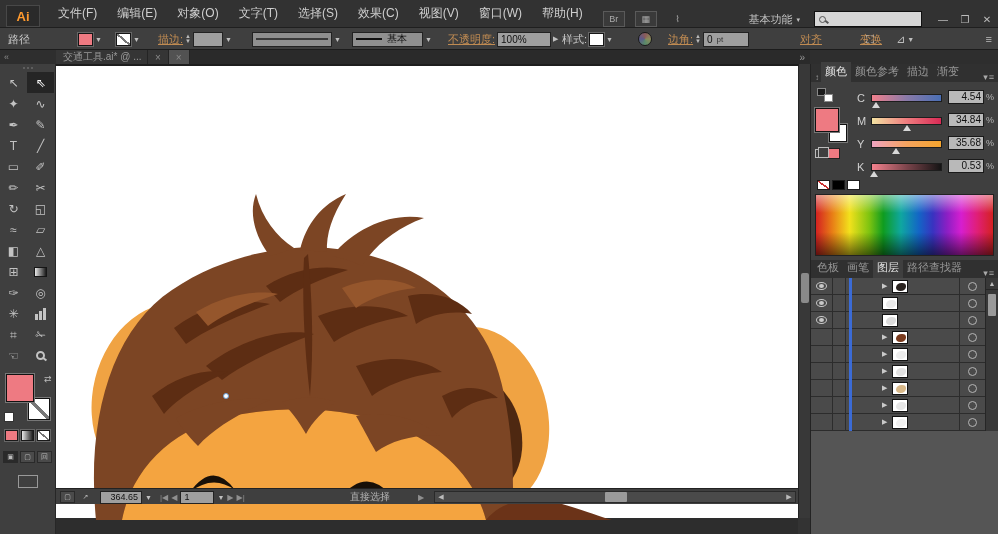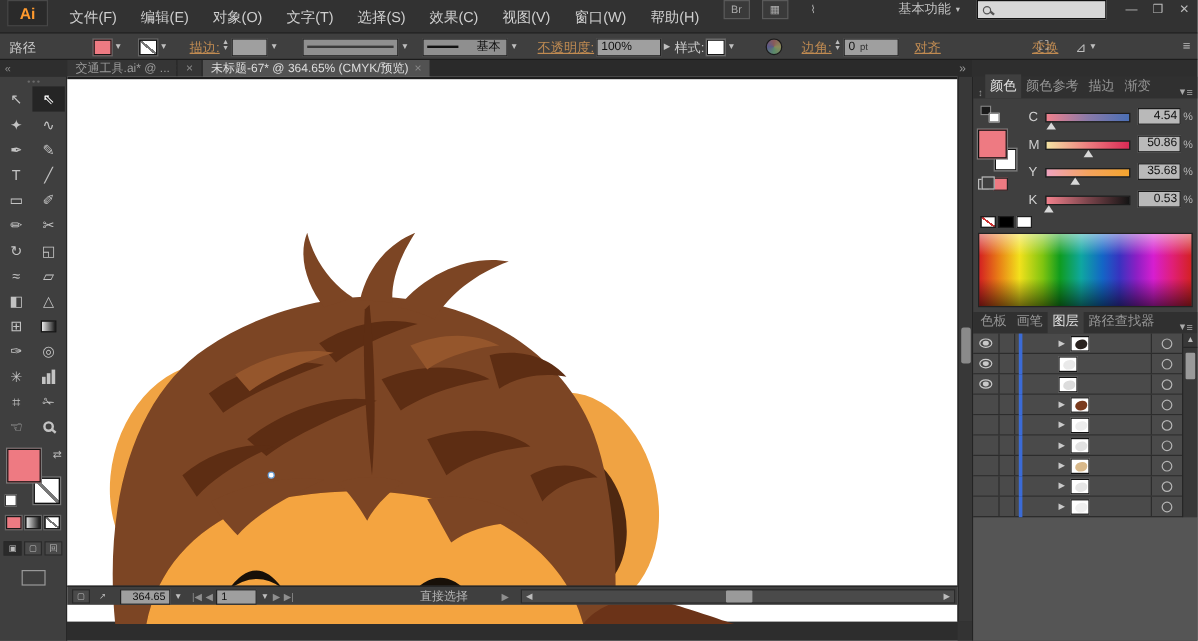--- a/index.html
+++ b/index.html
@@ -1,20 +1,20 @@
 <!DOCTYPE html>
 <html><head>
 <meta charset="utf-8">
 <style>
   *{margin:0;padding:0;box-sizing:border-box}
   html,body{width:998px;height:534px;overflow:hidden}
   body{font-family:"Liberation Sans","DejaVu Sans",sans-serif;background:#2d2d2d;position:relative;color:#c8c8c8}
   .abs{position:absolute}
   
-  #menubar{position:absolute;left:0;top:0;width:998px;height:28px;background:#323232;border-bottom:1px solid #1f1f1f;display:flex;align-items:flex-start}
+  #menubar{position:absolute;left:0;top:0;width:998px;height:28px;background:#323232;border-bottom:1px solid #1f1f1f;display:flex;align-items:flex-end}
   .ailogo{width:34px;height:22px;margin:0 8px 0 6px;background:#2a2a2a;border:1px solid #484848;color:#ff9a2e;font-weight:bold;font-size:13px;display:flex;align-items:center;justify-content:center}
   .menu{font-size:12px;color:#cfcfcf;padding:0 10px;line-height:28px;cursor:default}
   .mb-ic{width:22px;height:16px;border:1px solid #5a5a5a;background:#3a3a3a;font-size:9px;color:#aaa;display:flex;align-items:center;justify-content:center;margin-left:10px}
   .ws{margin-left:auto;font-size:11px;color:#c0c0c0;display:flex;align-items:center;gap:4px}
   .search{width:108px;height:16px;background:#d7d7d7;border:1px solid #111;margin:0 10px 0 14px;display:flex;align-items:center;padding:0 4px;gap:4px}
   .magmini{width:7px;height:7px;border:1.5px solid #555;border-radius:50%;position:relative;flex:0 0 auto}
   .magmini::after{content:"";position:absolute;width:4px;height:1.5px;background:#555;right:-4px;bottom:-1px;transform:rotate(40deg)}
   .winbtn{width:22px;height:16px;font-size:10px;color:#bbb;display:flex;align-items:center;justify-content:center}
   
   #controlbar{position:absolute;left:0;top:28px;width:998px;height:22px;background:#3f3f3f;border-bottom:1px solid #1c1c1c;font-size:11px}
@@ -179,21 +179,21 @@
     <span class="fieldbox" style="width:30px"></span>
     <span class="ddarr">▼</span>
   </span>
   <span class="abs" style="left:252px">
     <span class="fieldbox" style="width:80px;background:#8f8f8f">
         <span style="flex:1;height:2px;background:#3a3a3a"></span>
       </span>
     <span class="ddarr">▼</span>
   </span>
   <span class="abs" style="left:352px">
-    <span class="fieldbox" style="width:71px;background:#8f8f8f;gap:15px">
+    <span class="fieldbox" style="width:71px;background:#8f8f8f;gap:5px">
       <span style="width:26px;height:2px;background:#111"></span>
       <span>基本</span>
     </span>
     <span class="ddarr">▼</span>
   </span>
   <span class="abs" style="left:448px">
     <span class="lnk">不透明度:</span>
     <span class="fieldbox" style="width:54px">100%</span>
     <span class="ddarr">▶</span>
   </span>
@@ -209,21 +209,21 @@
     <span class="lnk">边角:</span>
     <span class="stepper">
         <span>▲</span>
         <span>▼</span>
       </span>
     <span class="fieldbox" style="width:46px;gap:4px">
       <span>0</span>
       <span style="font-size:8px;color:#333">pt</span>
     </span>
   </span>
-  <span class="abs" style="left:762px">
+  <span class="abs" style="left:800px">
       <span class="lnk">对齐</span>
     </span>
   <span class="abs" style="left:860px">
       <span class="lnk">变换</span>
     </span>
   <span class="abs" style="left:866px">
       <span class="cbicon">⛶</span>
     </span>
   <span class="abs" style="left:896px">
     <span class="cbicon">⊿</span>
@@ -239,21 +239,20 @@
 </div>
 <div id="tabbar">
   <span class="dtab" style="max-width:92px">
     <span>交通工具.ai* @ ...</span>
       <span class="x">×</span>
   </span>
   <span class="dtab" style="max-width:234px">
       <span class="x">×</span>
   </span>
   <span class="dtab active" style="max-width:216px">
-    <span>未标题-67* @ 364.65% (CMYK/预览)</span>
       <span class="x">×</span>
   </span>
   <span class="overflow">»</span>
 </div>
 <div id="panelhead"></div>
 
 <div id="toolbar">
   <div class="tgrip">
       <i></i>
       <i></i>
@@ -413,21 +412,21 @@
             <span class="thumb" style="left: 6%;"></span>
           </span>
         <span class="val">4.54</span>
         <span class="pct">%</span>
       </div>
       <div class="srow">
         <span class="ch">M</span>
         <span class="track tm">
             <span class="thumb" style="left: 50%;"></span>
           </span>
-        <span class="val">50.86</span>
+        <span class="val">34.84</span>
         <span class="pct">%</span>
       </div>
       <div class="srow">
         <span class="ch">Y</span>
         <span class="track ty">
             <span class="thumb" style="left: 35%;"></span>
           </span>
         <span class="val">35.68</span>
         <span class="pct">%</span>
       </div>

